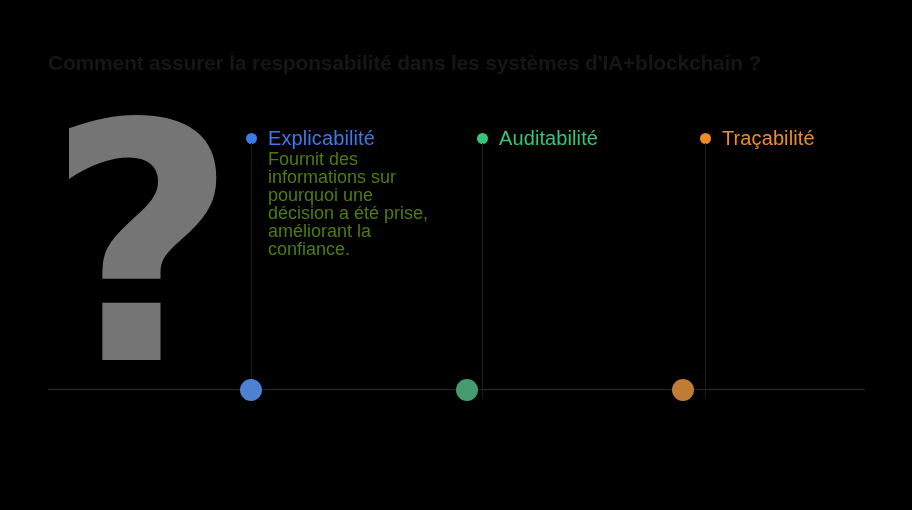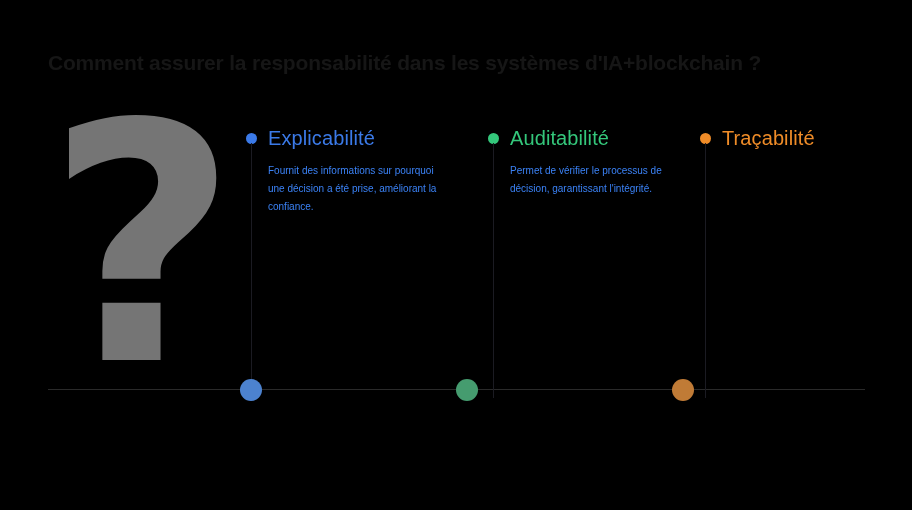--- a/index.html
+++ b/index.html
@@ -75,26 +75,25 @@
     flex: 0 0 auto;
     margin-right: 11px;
   }
   .head-label {
     font-size: 20px;
     font-weight: normal;
     letter-spacing: 0.1px;
     white-space: nowrap;
   }
   .col-desc {
-    margin-top: 12px;
     margin-left: 22px;
     width: 172px;
-    font-size: 10px;
+    font-size: 18px;
     line-height: 18px;
-    color: #3b82f6;
+    color: #4d7c0f;
   }
 
   
   .connector {
     position: absolute;
     left: 5px;
     top: 17px;
     width: 1px;
     height: 255px;
     background: #1b1b22;
@@ -122,27 +121,26 @@
 
   <div id="columns">
       <div class="col" style="left: 246px;">
         <div class="col-head">
           <span class="head-dot" style="background: rgb(59, 122, 232);"></span>
           <span class="head-label" style="color: rgb(59, 122, 232);">Explicabilité</span>
         </div>
         <div class="connector"></div>
         <div class="col-desc">Fournit des informations sur pourquoi une décision a été prise, améliorant la confiance.</div>
       </div>
-      <div class="col" style="left: 488px;">
+      <div class="col" style="left: 477px; text-align: right;">
         <div class="col-head">
           <span class="head-dot" style="background: rgb(52, 199, 123);"></span>
           <span class="head-label" style="color: rgb(52, 199, 123);">Auditabilité</span>
         </div>
         <div class="connector"></div>
-        <div class="col-desc">Permet de vérifier le processus de décision, garantissant l'intégrité.</div>
       </div>
       <div class="col" style="left: 700px;">
         <div class="col-head">
           <span class="head-dot" style="background: rgb(239, 140, 40);"></span>
           <span class="head-label" style="color: rgb(239, 140, 40);">Traçabilité</span>
         </div>
         <div class="connector"></div>
       </div>
     </div>
   <div id="markers">

